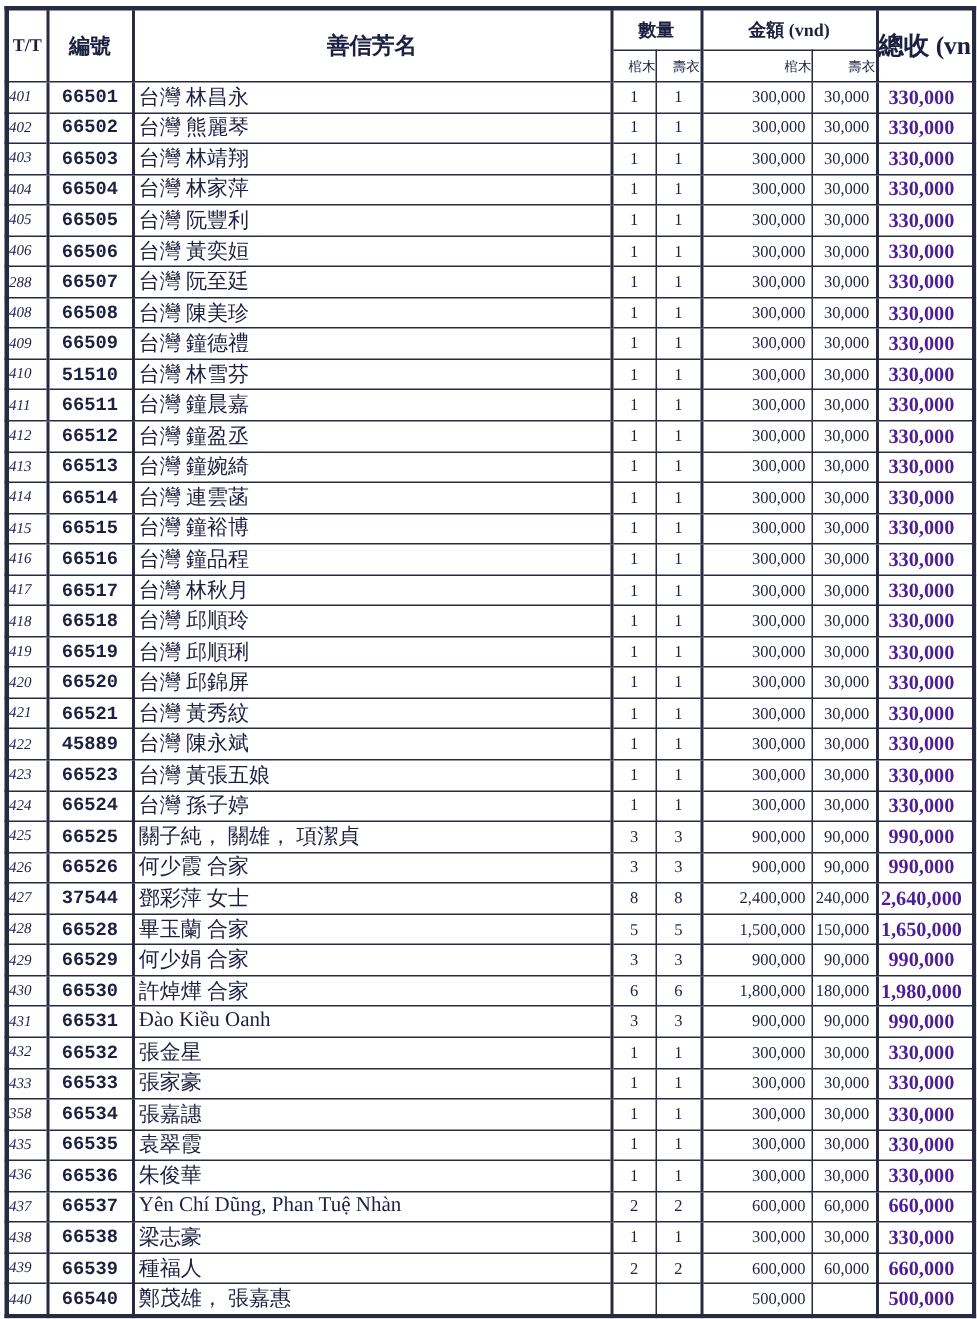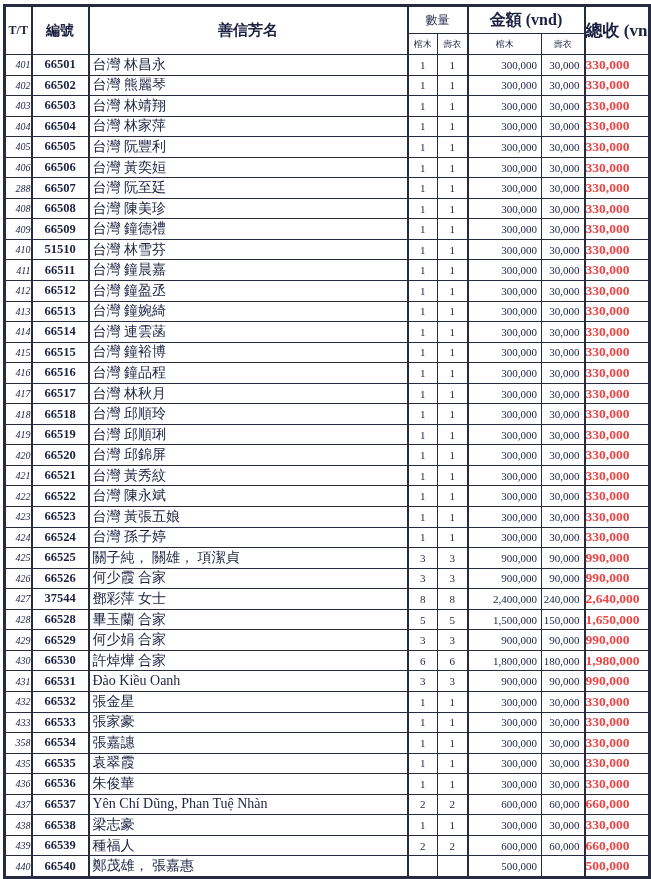--- a/index.html
+++ b/index.html
@@ -26,61 +26,62 @@
     border: 1px solid #262b42;
     padding: 0;
     overflow: hidden;
     white-space: nowrap;
     color: #1c2141;
   }
   
   .b-left { border-left: 2px solid #262b42; }
 
   thead tr.h-main th { height: 26px; }
-  thead tr.h-sub th { height: 20px; }
+  thead tr.h-sub th { height: 20px; text-align: right; }
 
   th.h-tt    { font-size: 12px; font-weight: bold; }
   th.h-id    { font-size: 14px; font-weight: bold; }
   th.h-name  { font-size: 15px; font-weight: bold; margin-left: 48px; }
-  th.h-qty   { font-size: 12px; font-weight: normal; }
-  th.h-amt   { font-size: 16px; font-weight: bold; }
+  th.h-qty   { font-size: 12px; font-weight: bold; }
+  th.h-amt   { font-size: 12px; font-weight: bold; }
   th.h-total { font-size: 17px; font-weight: bold; }
   th.h-small { font-size: 9px;  font-weight: normal; }
 
   tbody td { height: 19.55px; }
   td.c-tt {
     font-style: italic;
     font-size: 10px;
-    text-align: right;
+    text-align: left;
   }
   td.c-id {
     font-weight: bold;
     font-size: 12.5px;
     text-align: center;
+    font-family: Liberation Mono, monospace;
   }
   td.c-name {
     font-size: 14px;
     text-align: left;
     padding-left: 3px;
   }
   td.c-qty {
     font-size: 11px;
     text-align: center;
   }
   td.c-amt {
     font-size: 11px;
     text-align: right;
     padding-right: 4px;
   }
   td.c-total {
     font-weight: bold;
     font-size: 13.5px;
-    text-align: left;
+    text-align: center;
     padding-right: 5px;
-    color: #ef4444;
+    color: #4c1d95;
   }
 </style>
 </head>
 <body>
 
 <div class="page">
   <table class="donor-table">
     <colgroup>
       <col style="width:27px">
       <col style="width:57px">
@@ -313,21 +314,21 @@
     <td class="c-id b-left">66521</td>
     <td class="c-name b-left">台灣 黃秀紋</td>
     <td class="c-qty b-left">1</td>
     <td class="c-qty">1</td>
     <td class="c-amt b-left">300,000</td>
     <td class="c-amt">30,000</td>
     <td class="c-total b-left">330,000</td>
   </tr>
         <tr>
     <td class="c-tt">422</td>
-    <td class="c-id b-left">66522</td>
+    <td class="c-id b-left">45889</td>
     <td class="c-name b-left">台灣 陳永斌</td>
     <td class="c-qty b-left">1</td>
     <td class="c-qty">1</td>
     <td class="c-amt b-left">300,000</td>
     <td class="c-amt">30,000</td>
     <td class="c-total b-left">330,000</td>
   </tr>
         <tr>
     <td class="c-tt">423</td>
     <td class="c-id b-left">66523</td>

